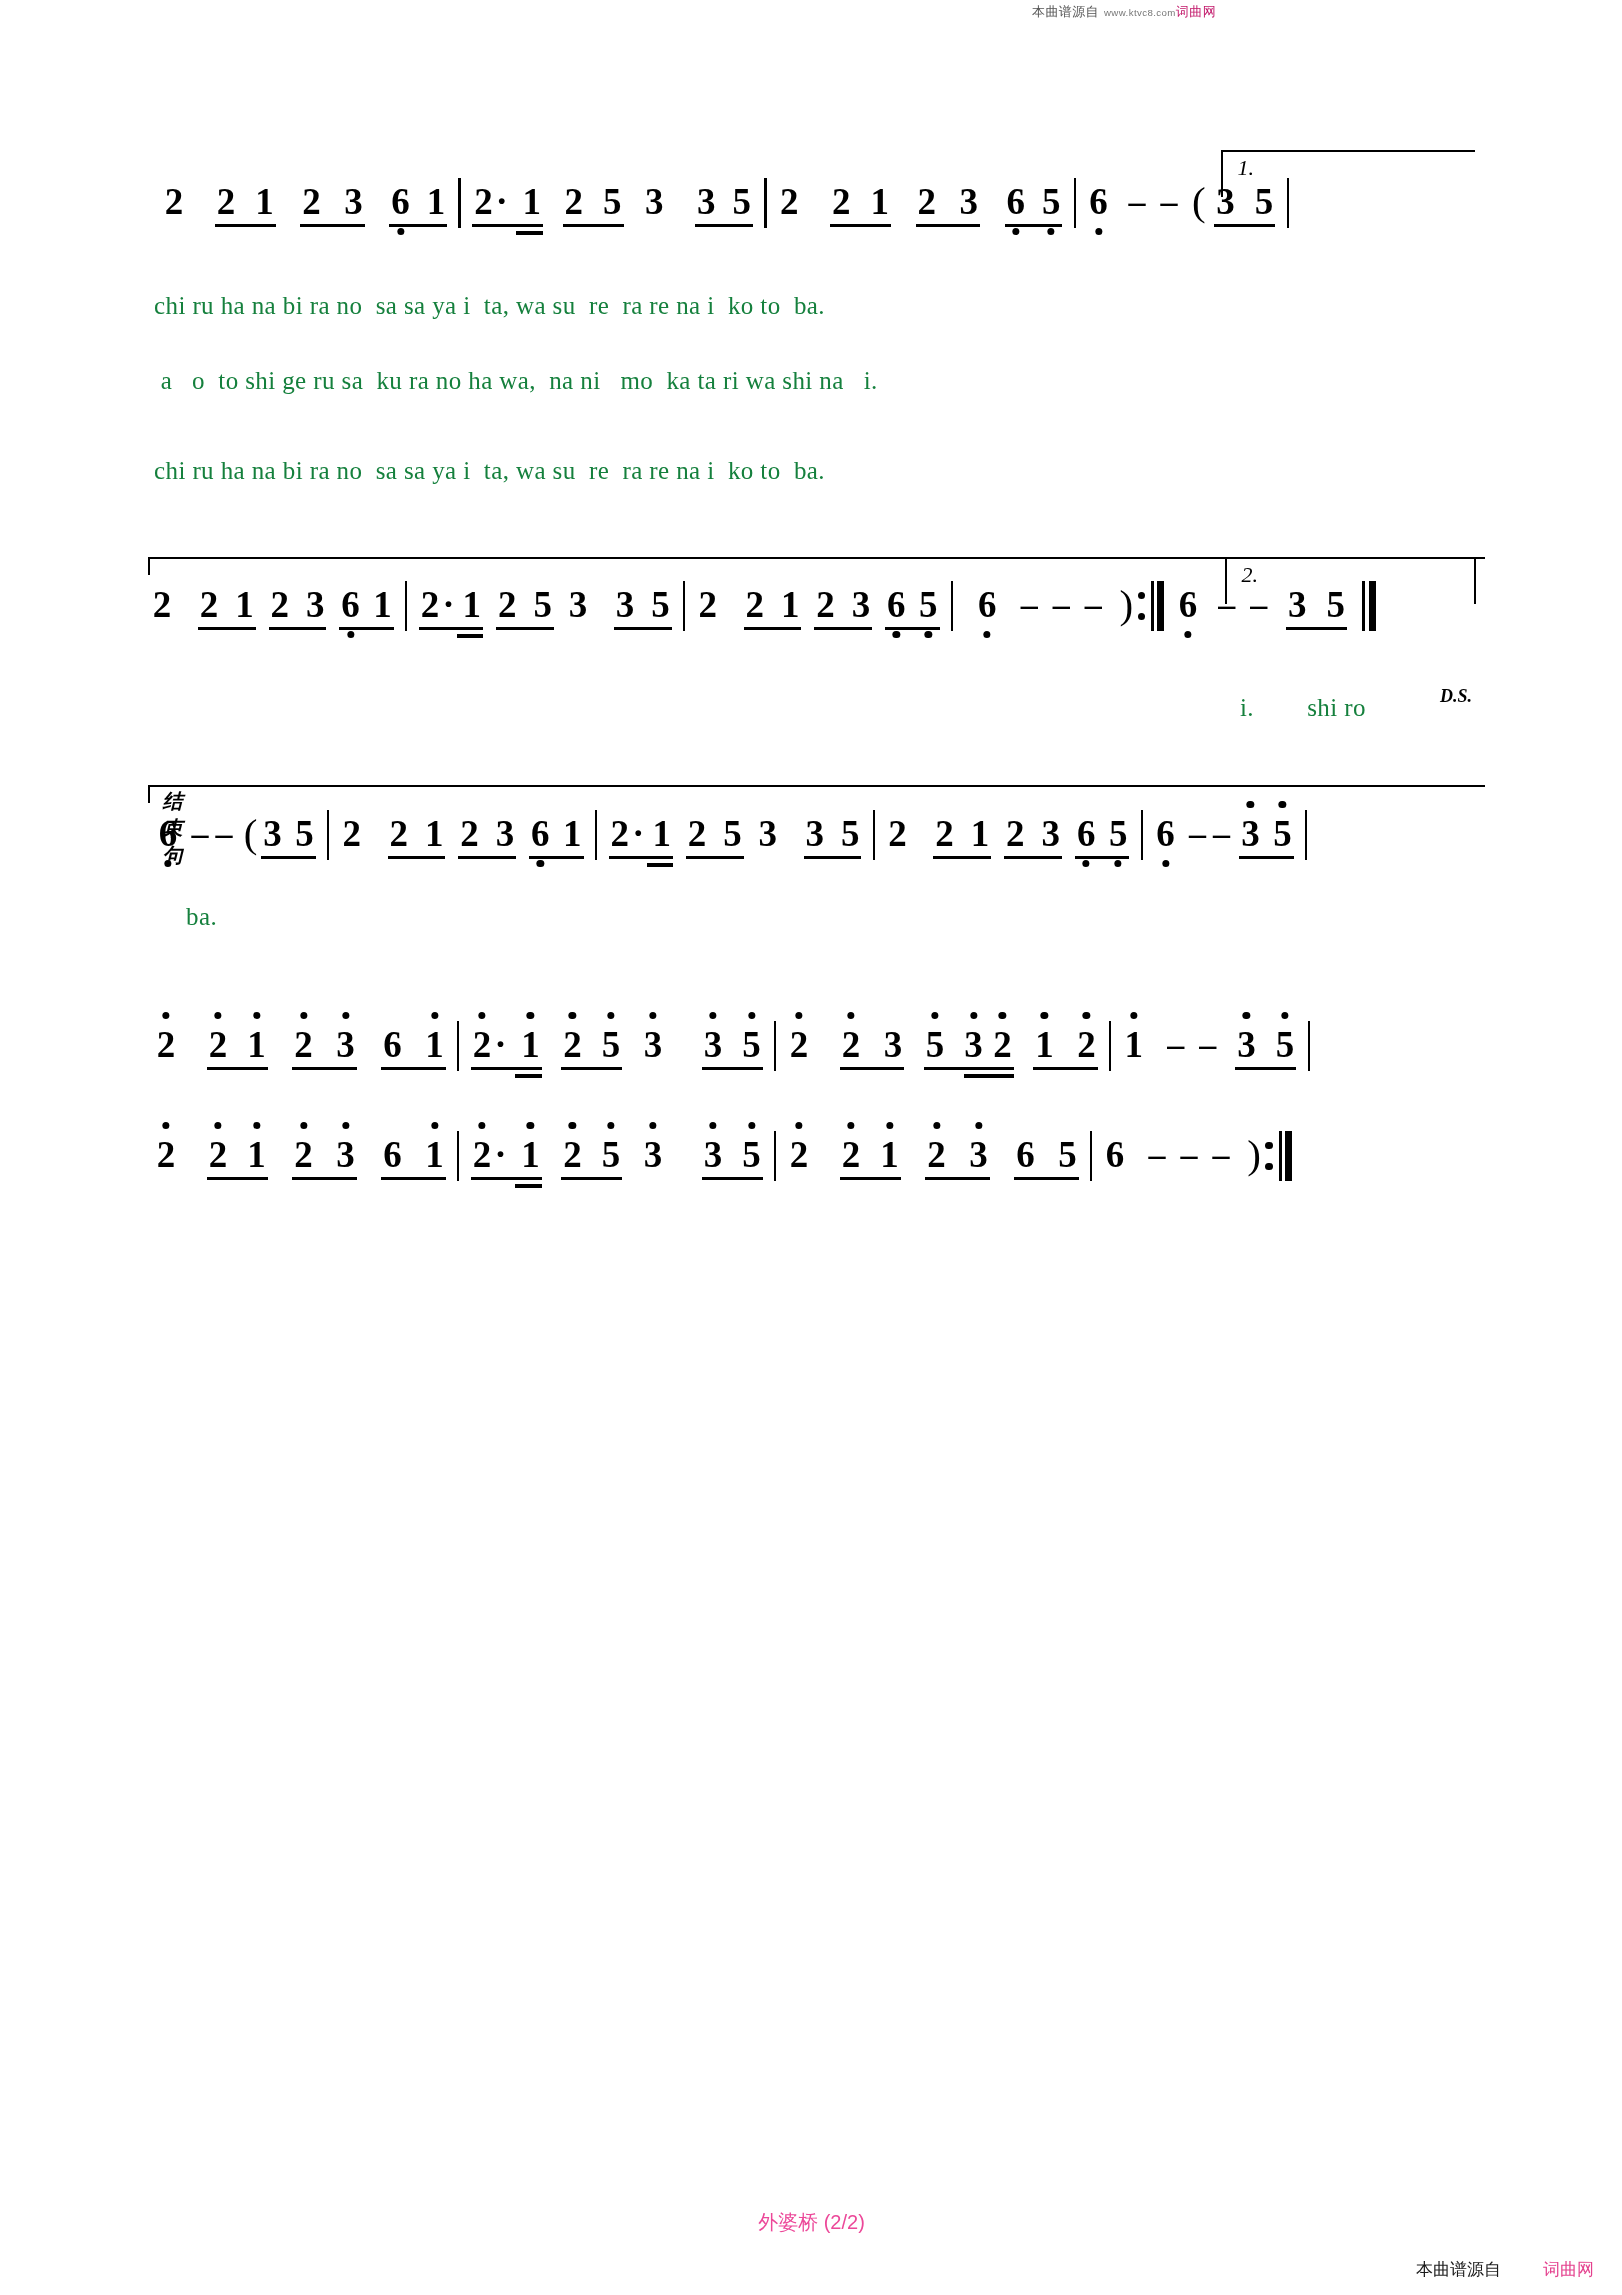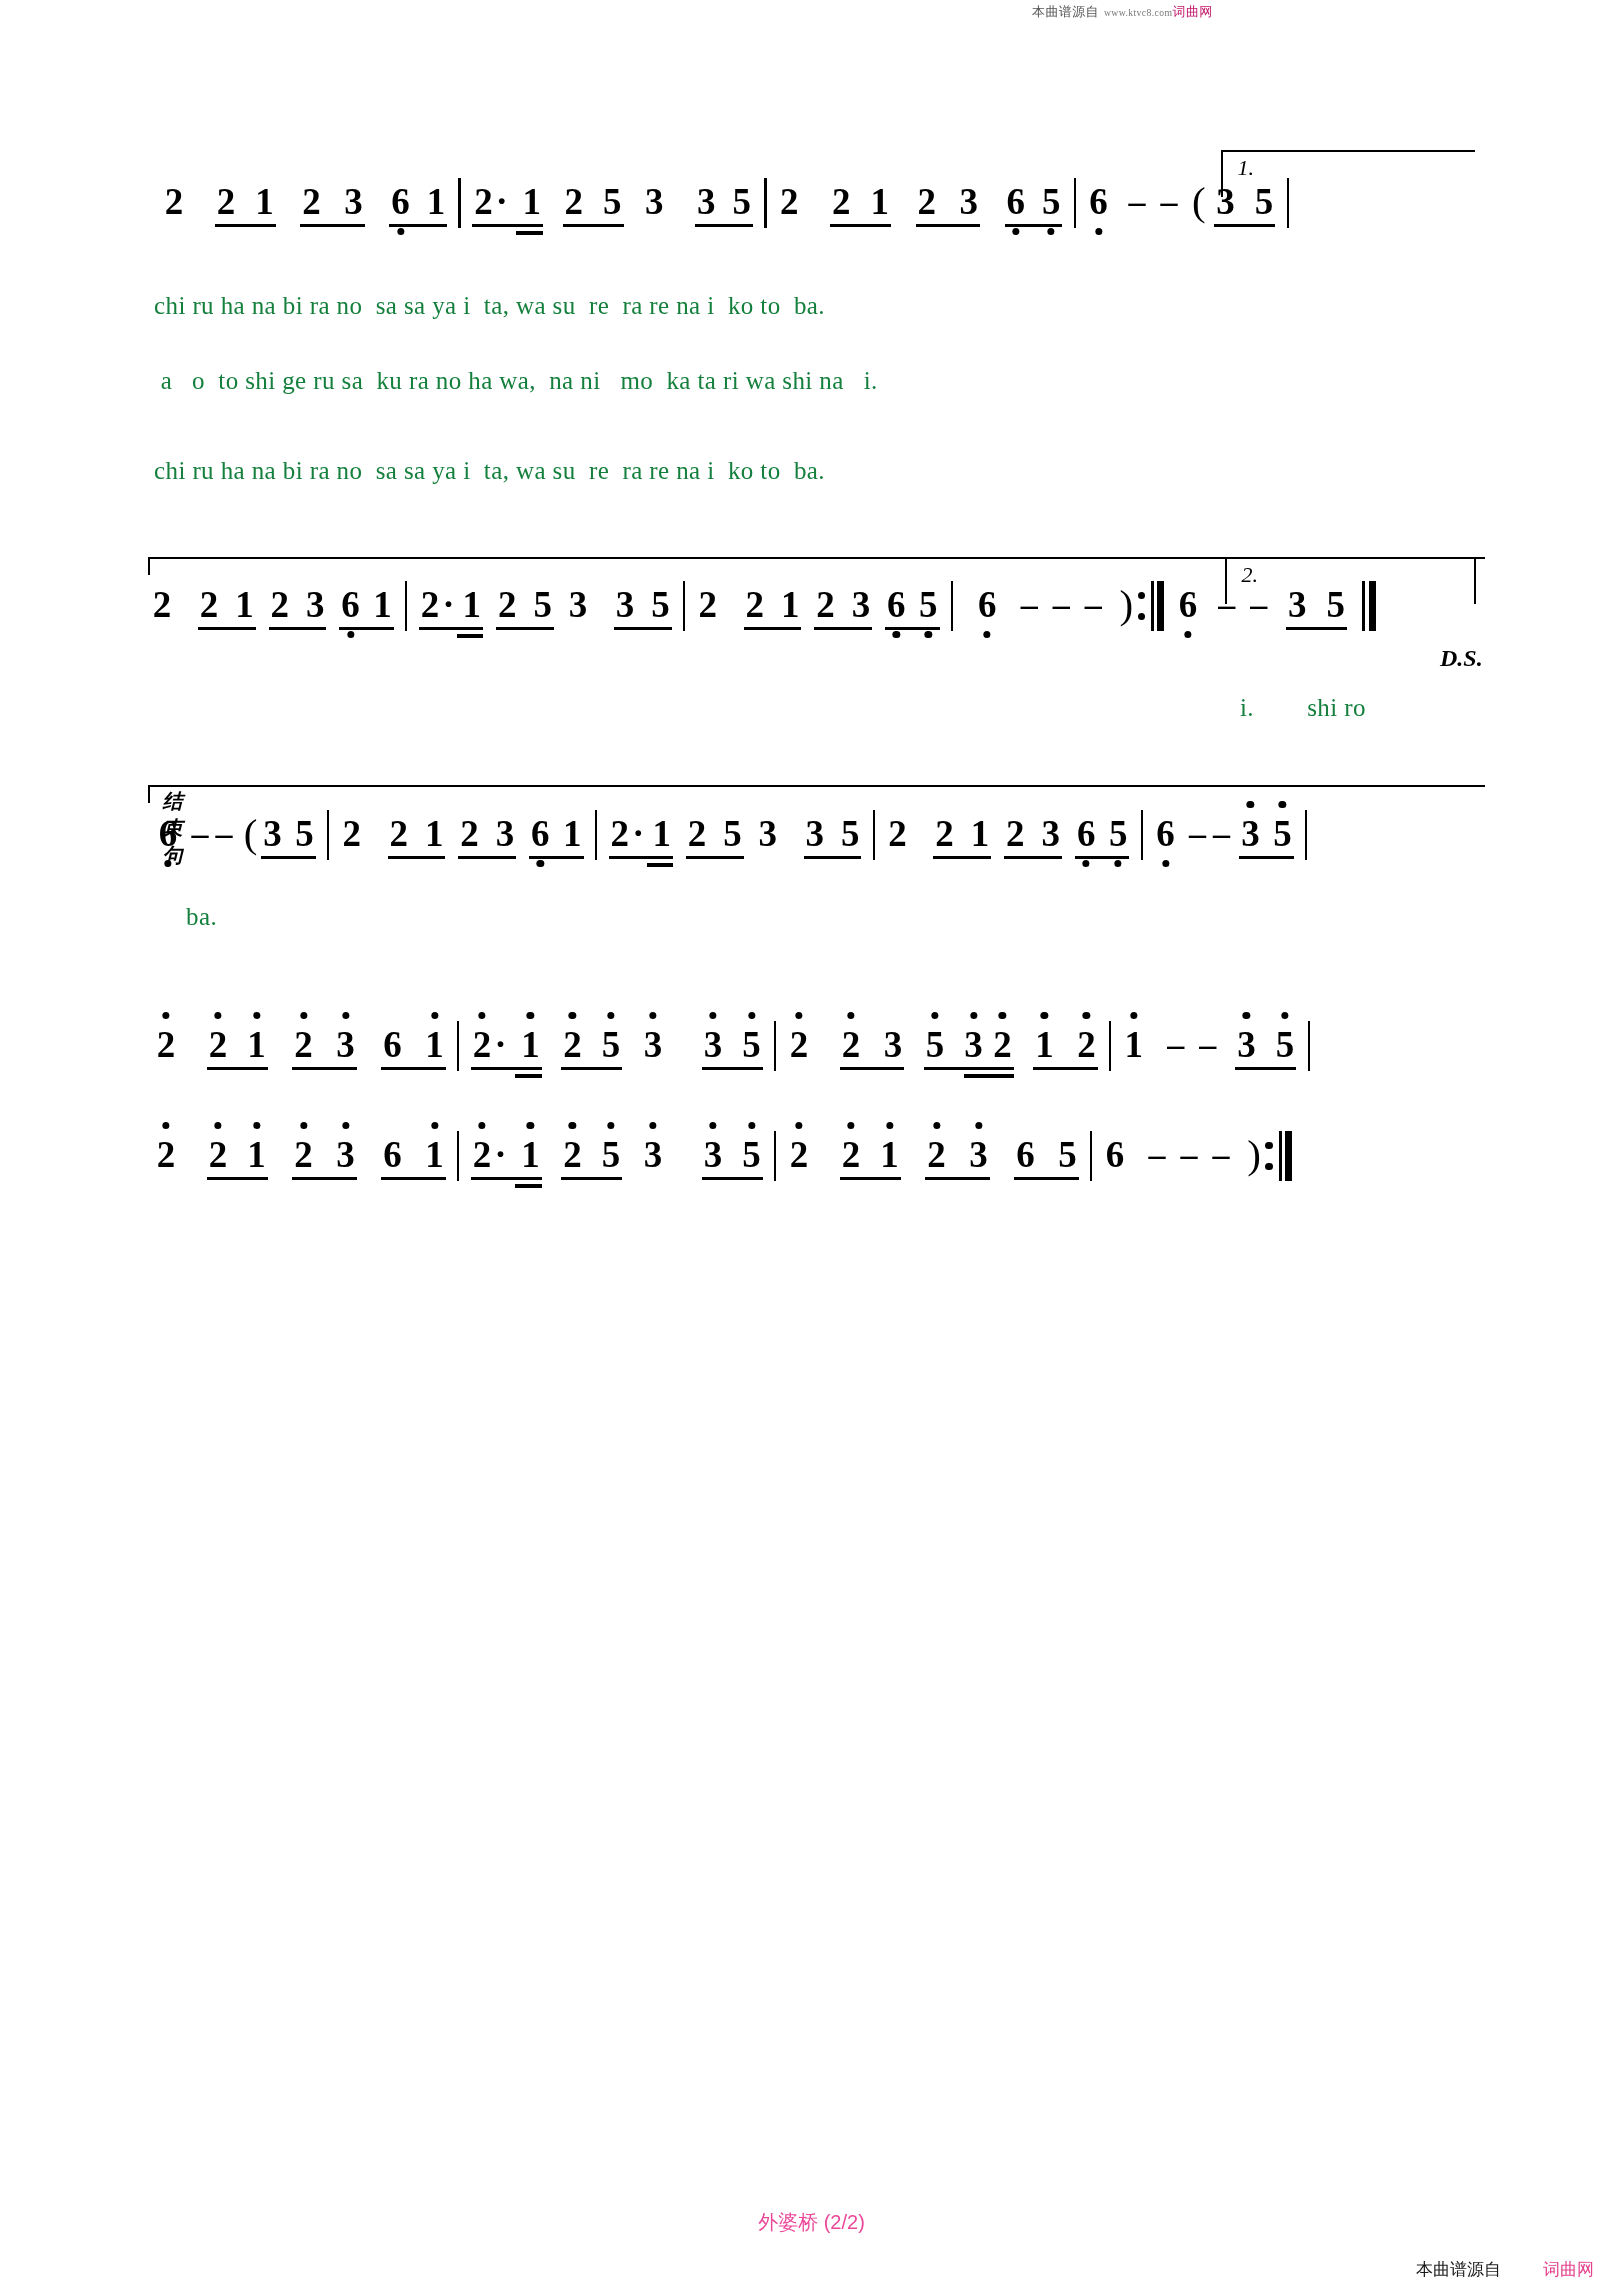--- a/index.html
+++ b/index.html
@@ -18,21 +18,21 @@
 
   
   .wm-top {
     position: absolute;
     top: 3.2px;
     left: 1032px;
     font-size: 13px;
     color: #555;
     letter-spacing: 0.4px;
     white-space: nowrap;
-    font-family: Liberation Serif, serif;
+    font-family: Liberation Sans, sans-serif;
   }
   .wm-top .wm-piece { margin-right: 4.9px; }
   .wm-top .wm-url { color: #777; font-size: 9.7px; }
   .wm-top .wm-site { color: #c2186a; }
   .wm-bottom {
     position: absolute;
     left: 1416px;
     top: 2258px;
     font-size: 17px;
     white-space: nowrap;
@@ -235,21 +235,22 @@
     letter-spacing: 0.4px;
     white-space: pre;
     color: #15803d;
   }
 
   .ds-mark {
     position: absolute;
     font-family: "Liberation Serif", serif;
     font-style: italic;
     font-weight: bold;
-    font-size: 24px;
+    font-size: 18px;
+    margin-top: 41px;
   }
 </style>
 </head>
 <body>
 
 <div class="score">
 
   <div class="wm-top">
     <span class="wm-piece">本曲谱源自</span><span class="wm-url">www.ktvc8.com</span><span class="wm-site">词曲网</span>
   </div>

